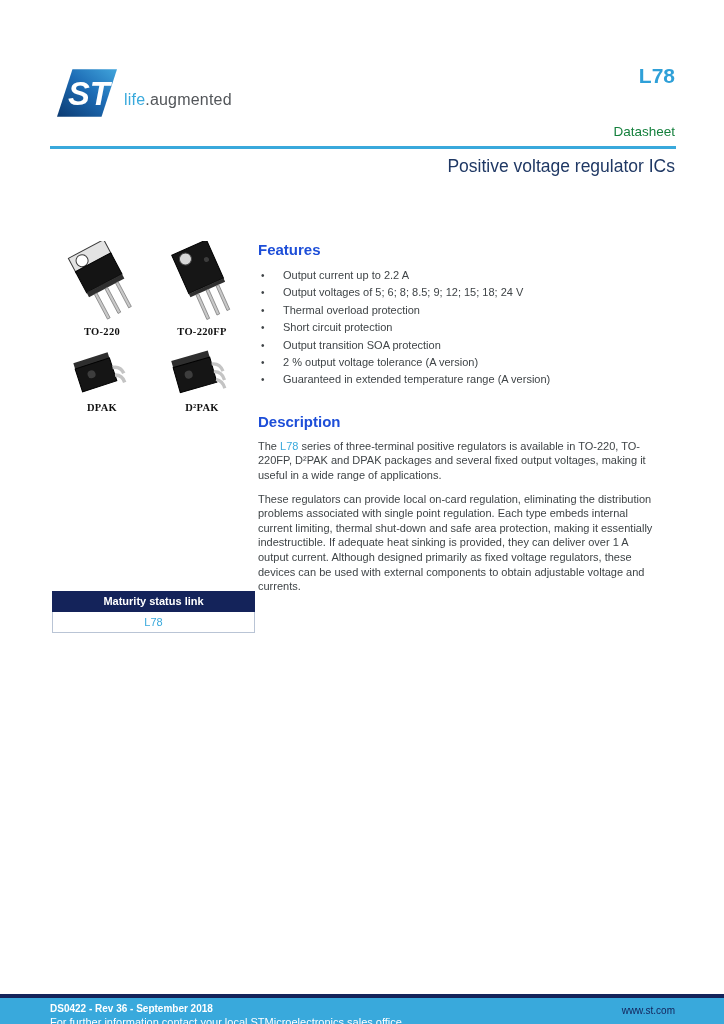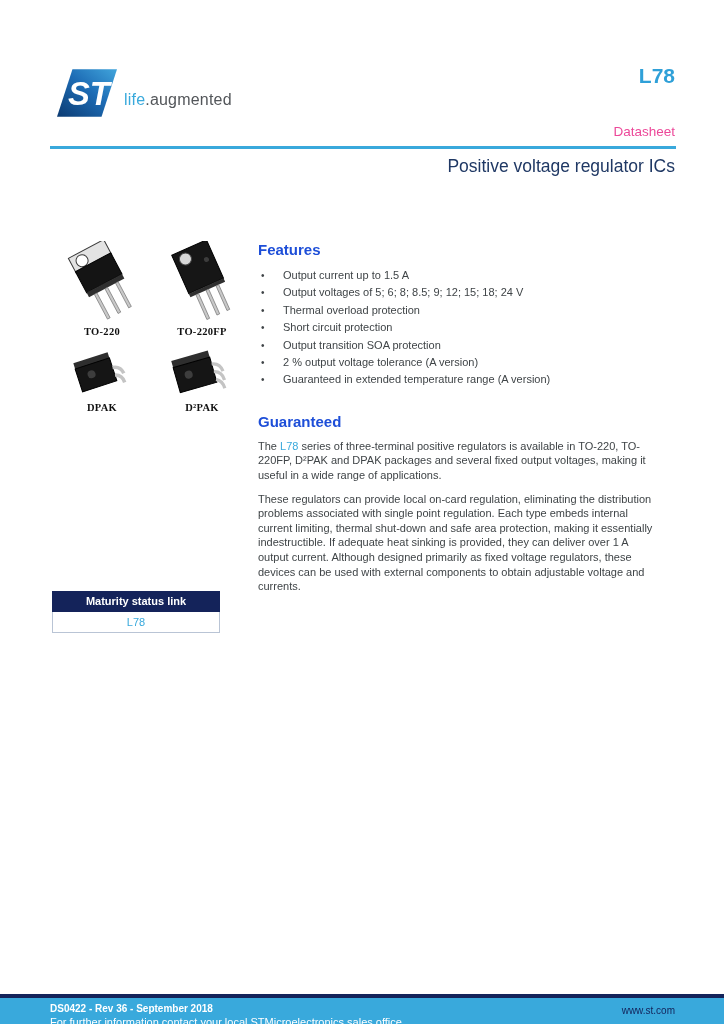--- a/index.html
+++ b/index.html
@@ -31,21 +31,21 @@
     position: absolute;
     top: 56px; right: 49px;
     font-size: 21px;
     font-weight: bold;
     color: #2fa0d8;
   }
   .doc-type {
     position: absolute;
     top: 116px; right: 49px;
     font-size: 13.5px;
-    color: #ec4899;
+    color: #15803d;
   }
   .header-rule {
     position: absolute;
     top: 138px; left: 50px; right: 48px;
     height: 3px;
     background: #39a9dc;
   }
   .page-title {
     position: absolute;
     top: 148px; right: 49px;
@@ -105,21 +105,21 @@
     line-height: 14.6px;
     color: #3f4447;
     margin-bottom: 9px;
   }
   .inline-link { color: #39a9dc; text-decoration: none; cursor: pointer; }
 
   
   .maturity-table {
     position: absolute;
     top: 583px; left: 52px;
-    width: 168px;
+    width: 203px;
   }
   .maturity-header {
     background: #14235a;
     color: #ffffff;
     font-weight: bold;
     font-size: 11px;
     text-align: center;
     height: 21px;
     line-height: 21px;
   }
@@ -248,21 +248,21 @@
 
   </div>
 
   <div class="right-col">
 
     <div class="section-heading">Features</div>
 
     <div class="feat-list">
       <div class="feat-row">
           <span class="bullet"></span>
-          <span>Output current up to 1.5 A</span>
+          <span>Output current up to 2.2 A</span>
         </div>
       <div class="feat-row">
           <span class="bullet"></span>
           <span>Output voltages of 5; 6; 8; 8.5; 9; 12; 15; 18; 24 V</span>
         </div>
       <div class="feat-row">
           <span class="bullet"></span>
           <span>Thermal overload protection</span>
         </div>
       <div class="feat-row">
@@ -276,21 +276,21 @@
       <div class="feat-row">
           <span class="bullet"></span>
           <span>2 % output voltage tolerance (A version)</span>
         </div>
       <div class="feat-row">
           <span class="bullet"></span>
           <span>Guaranteed in extended temperature range (A version)</span>
         </div>
     </div>
 
-    <div class="section-heading">Guaranteed</div>
+    <div class="section-heading">Description</div>
 
     <p class="desc-para"><span>The </span><a class="inline-link">L78</a><span> series of three-terminal positive regulators is available in TO-220, TO-220FP, D²PAK and DPAK packages and several fixed output voltages, making it useful in a wide range of applications.</span></p>
 
     <p class="desc-para">These regulators can provide local on-card regulation, eliminating the distribution problems associated with single point regulation. Each type embeds internal current limiting, thermal shut-down and safe area protection, making it essentially indestructible. If adequate heat sinking is provided, they can deliver over 1 A output current. Although designed primarily as fixed voltage regulators, these devices can be used with external components to obtain adjustable voltage and currents.</p>
 
   </div>
 
   <div class="maturity-table">
     <div class="maturity-header">Maturity status link</div>
     <div class="maturity-cell">

